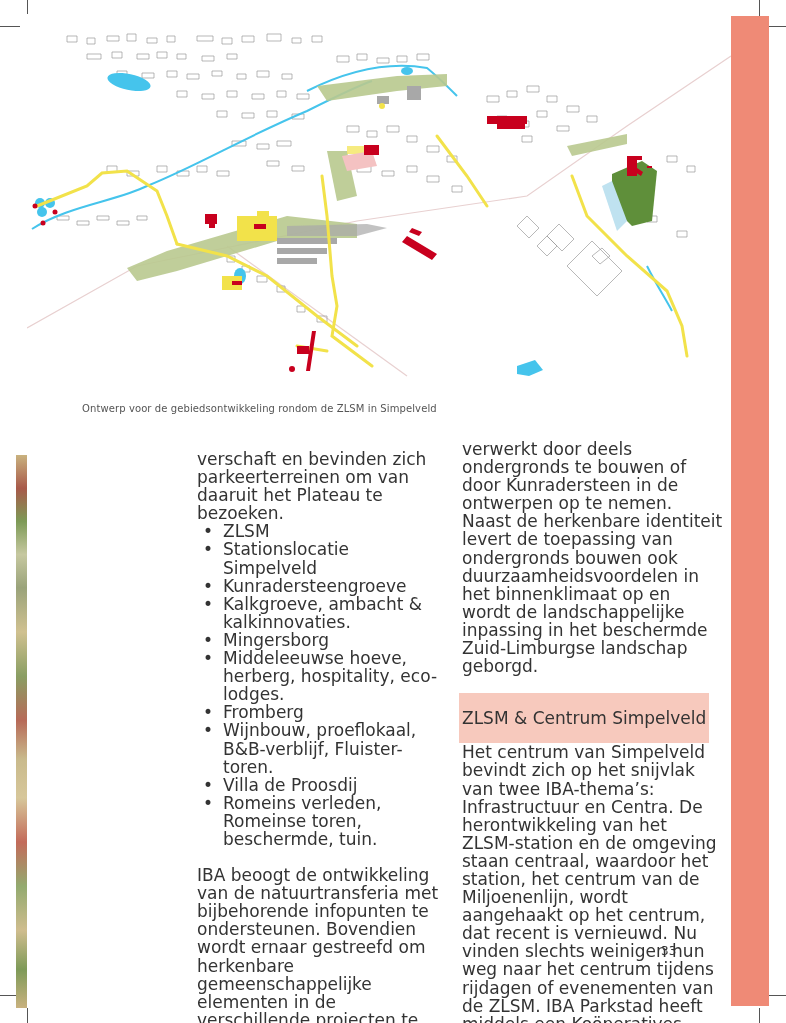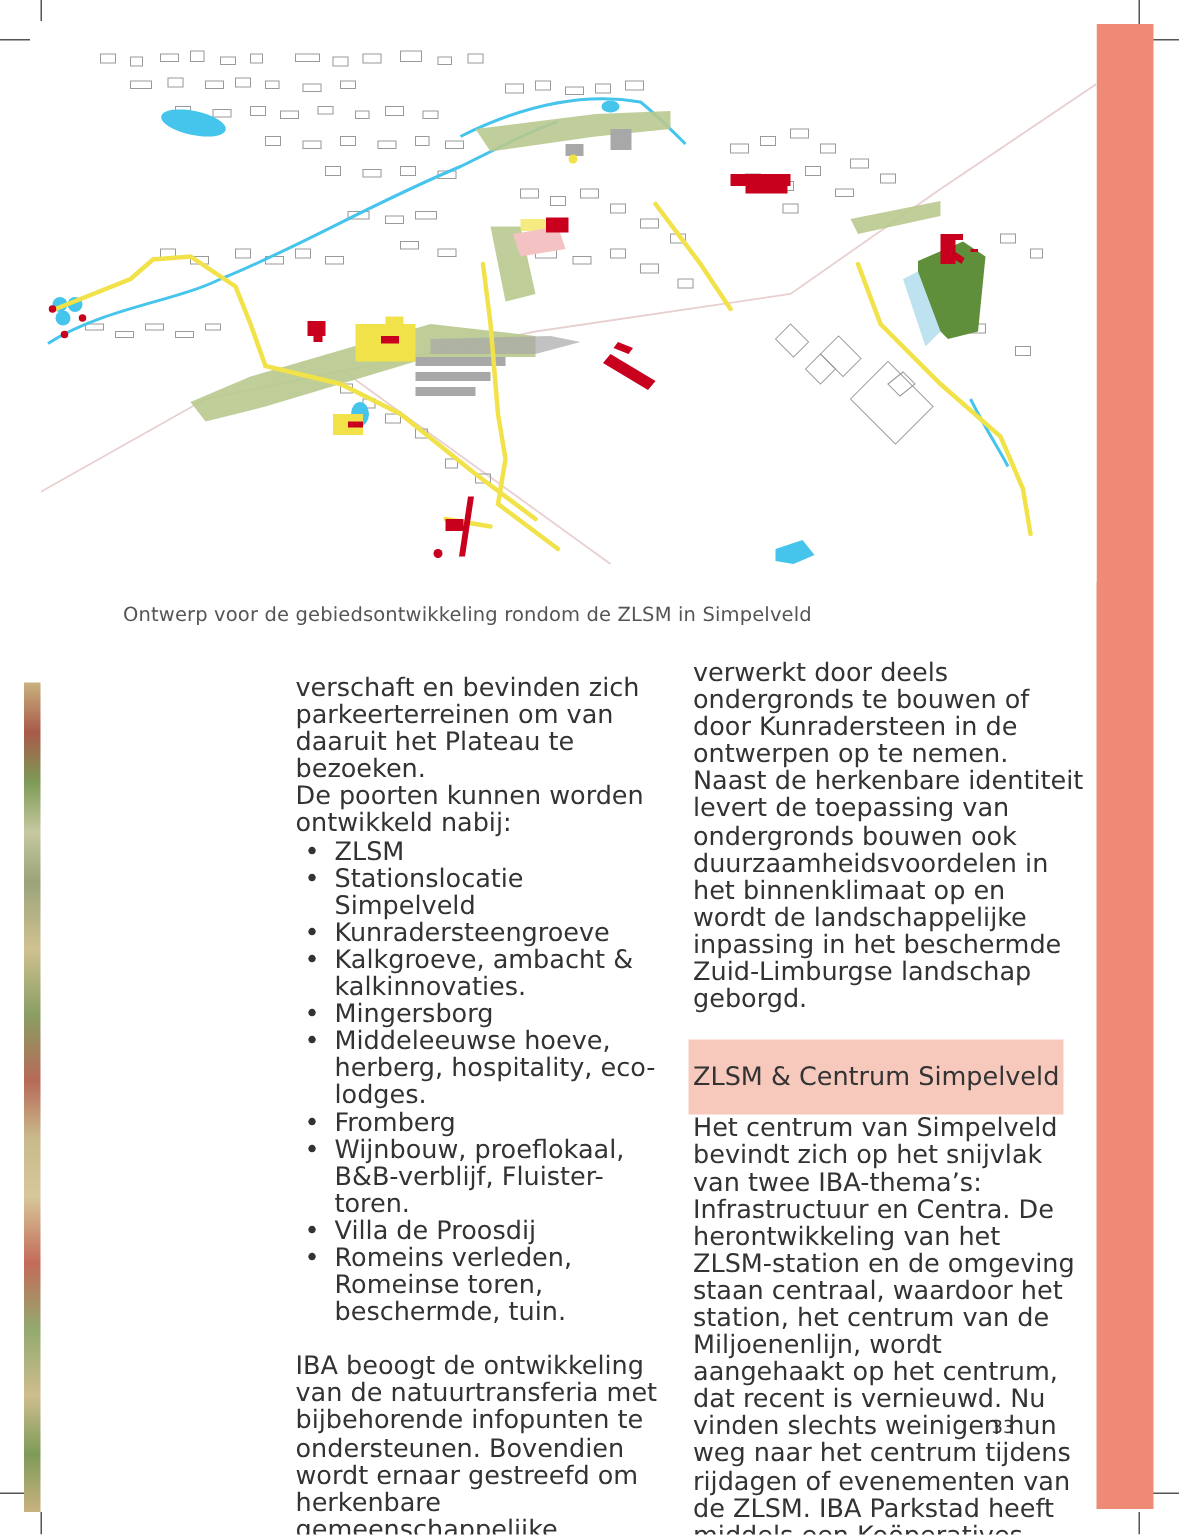--- a/index.html
+++ b/index.html
@@ -21,21 +21,21 @@
       #d0c190 32%, #8a9e63 40%, #b76a58 48%, #c9ba8c 55%, #d7c79a 62%,
       #c36b5a 70%, #93aa6f 78%, #cfbd8e 86%, #7e9a58 93%, #c9b27f 100%);
   }
   .map {
     position: absolute; left: 27px; top: 16px; width: 704px; height: 372px;
     background: #ffffff; overflow: hidden;
   }
   .map svg { display: block; }
   .caption {
     position: absolute; left: 82px; top: 403px;
-    font-size: 13px; color: #555; letter-spacing: 0.1px;
+    font-size: 10px; color: #555; letter-spacing: 0.1px;
   }
   .col {
     position: absolute; width: 250px;
     font-size: 17px; line-height: 18.1px; color: #333; margin-left: 10px;
   }
   .col p { margin: 0; }
   .col1 { left: 187px; top: 450px; }
   .col2 { left: 452px; top: 440px; width: 262px; }
   ul.bullets { margin: 0; padding: 0; list-style: none; }
   ul.bullets li { position: relative; padding-left: 26px; }
@@ -156,21 +156,20 @@
         <circle cx="28" cy="196" r="2.5"></circle>
         <circle cx="16" cy="207" r="2.5"></circle>
       <circle cx="265" cy="353" r="3"></circle>
     </g>
   </svg>
 </div>
 <div class="caption">Ontwerp voor de gebiedsontwikkeling rondom de ZLSM in Simpelveld</div>
 
 <div class="col col1">
   <p>verschaft en bevinden zich parkeerterreinen om van daaruit het Plateau te bezoeken.</p>
-  <p>De poorten kunnen worden ontwikkeld nabij:</p>
   <ul class="bullets">
     <li>ZLSM</li>
     <li>Stationslocatie Simpelveld</li>
     <li>Kunradersteengroeve</li>
     <li>Kalkgroeve, ambacht &amp; kalkinnovaties.</li>
     <li>Mingersborg</li>
     <li>Middeleeuwse hoeve, herberg, hospitality, eco-lodges.</li>
     <li>Fromberg</li>
     <li>Wijnbouw, proeflokaal, B&amp;B-verblijf, Fluister-toren.</li>
     <li>Villa de Proosdij</li>

